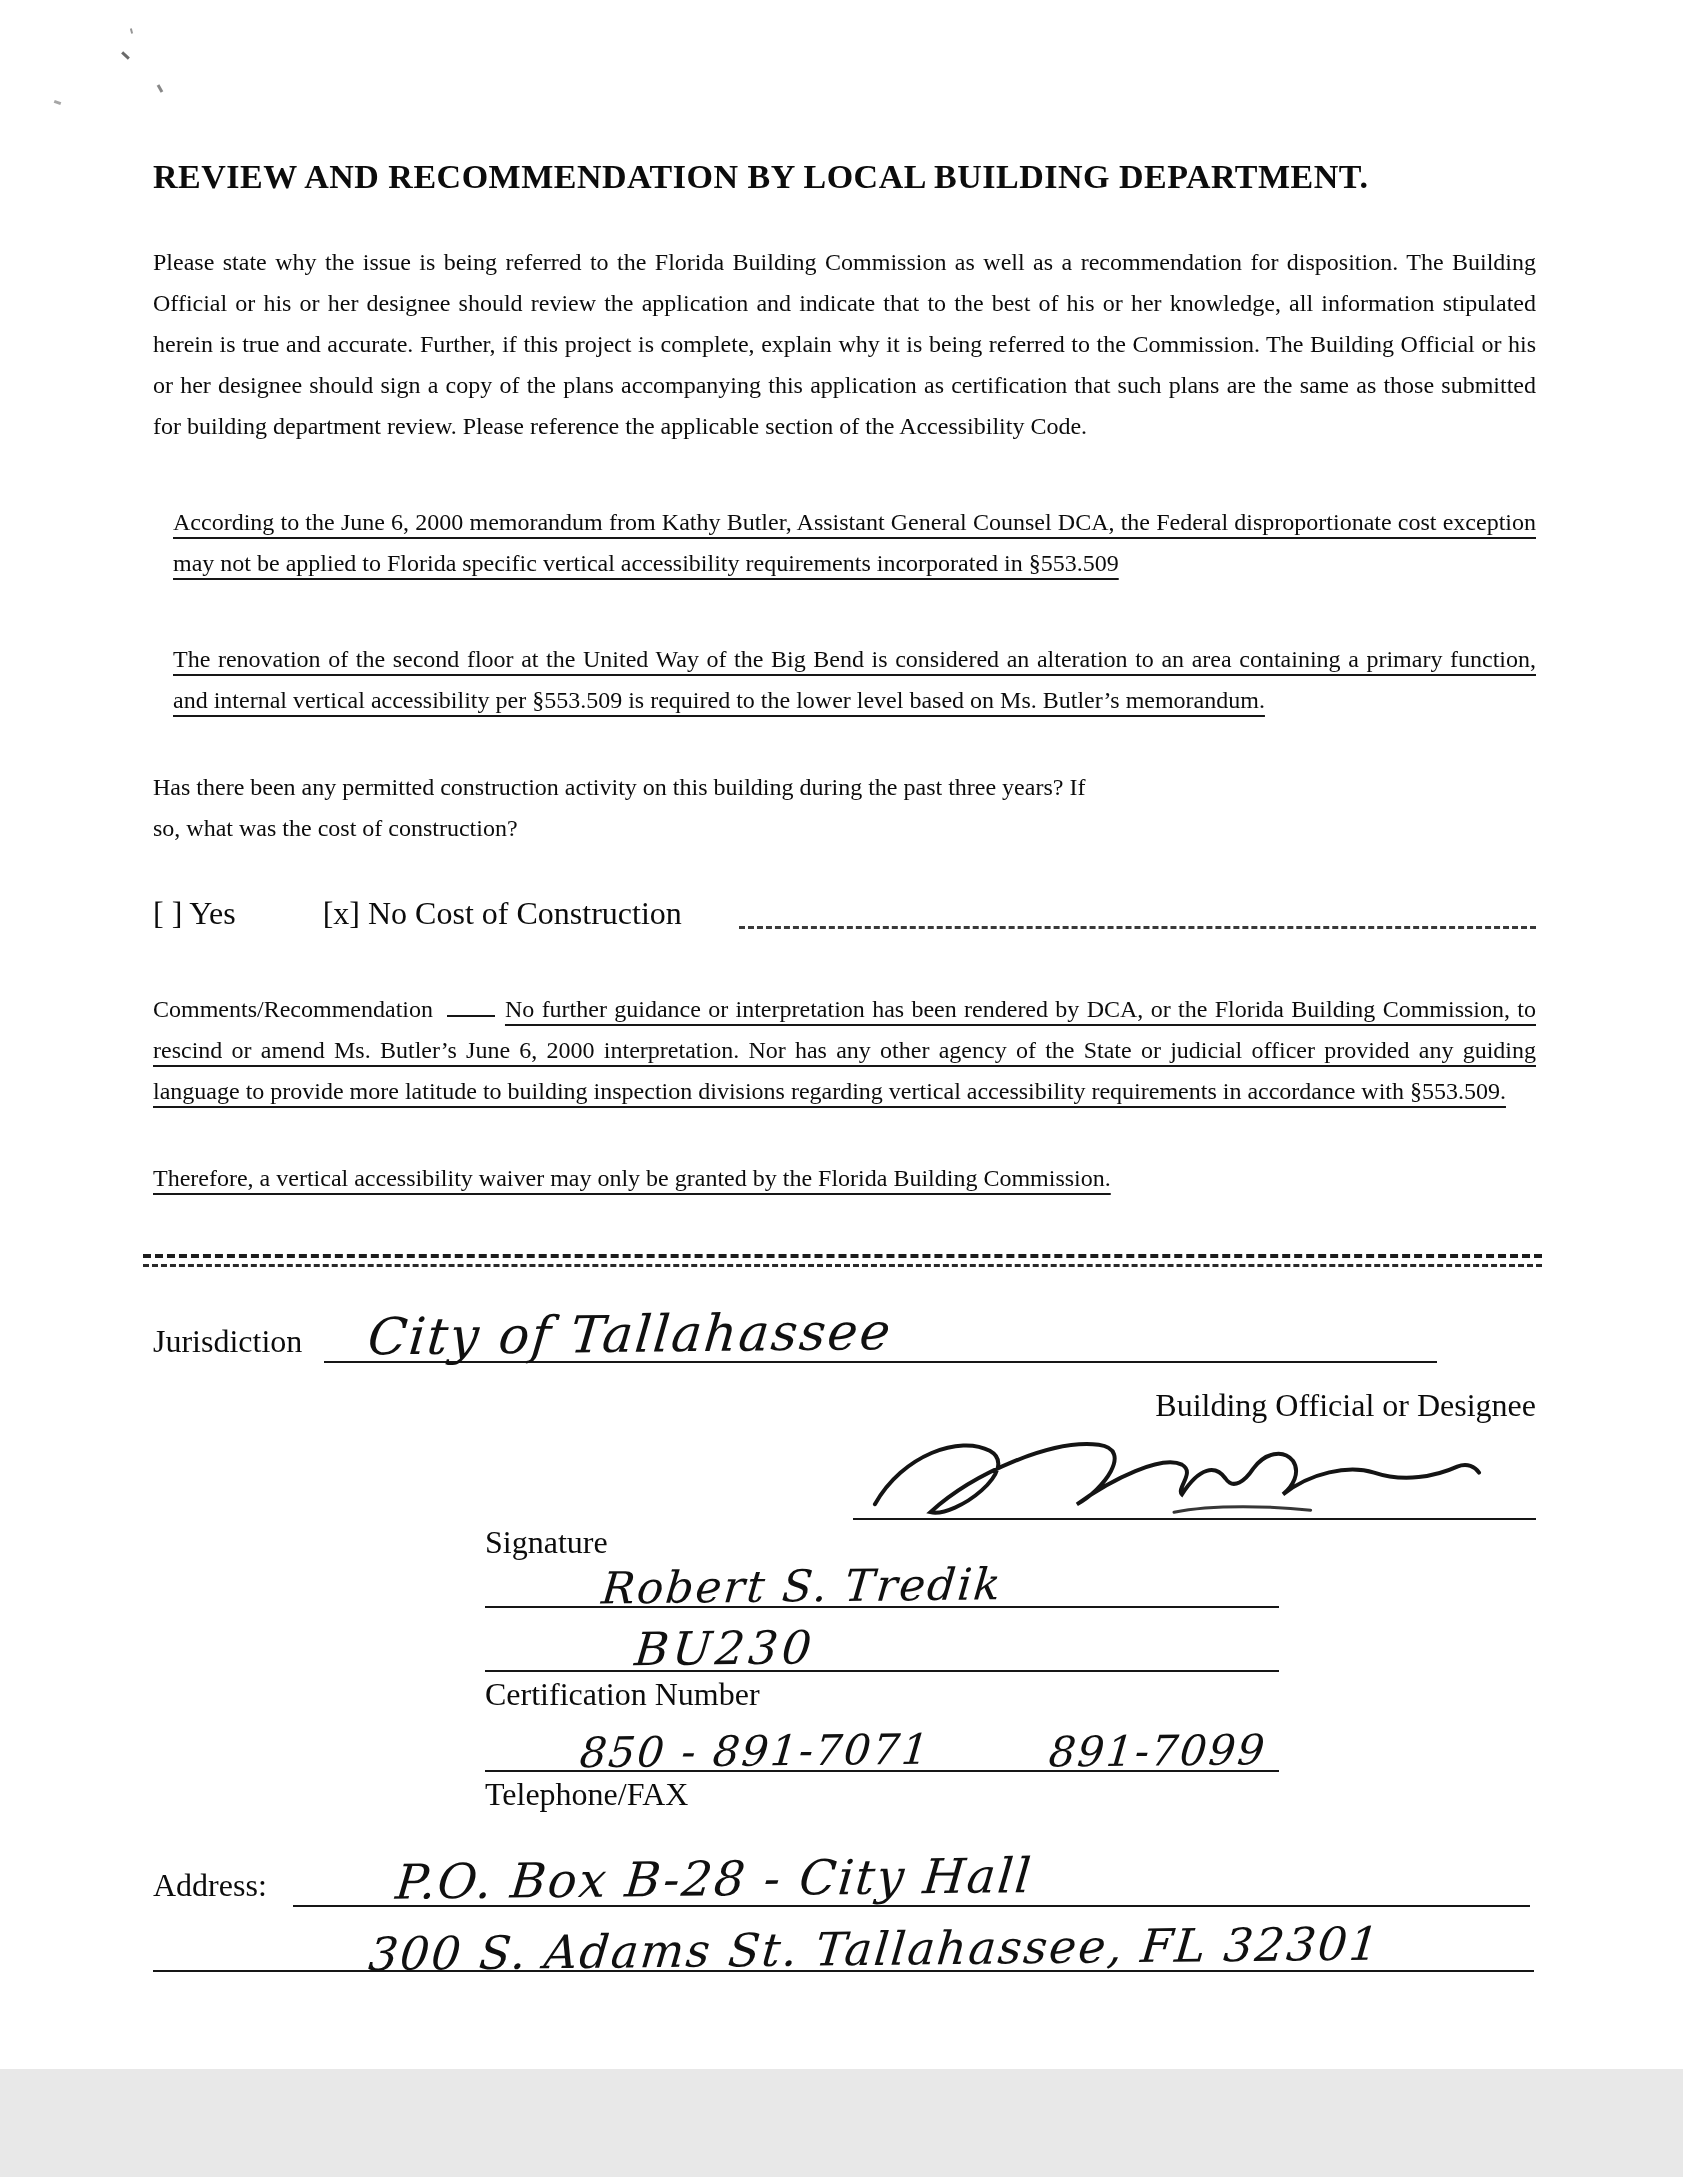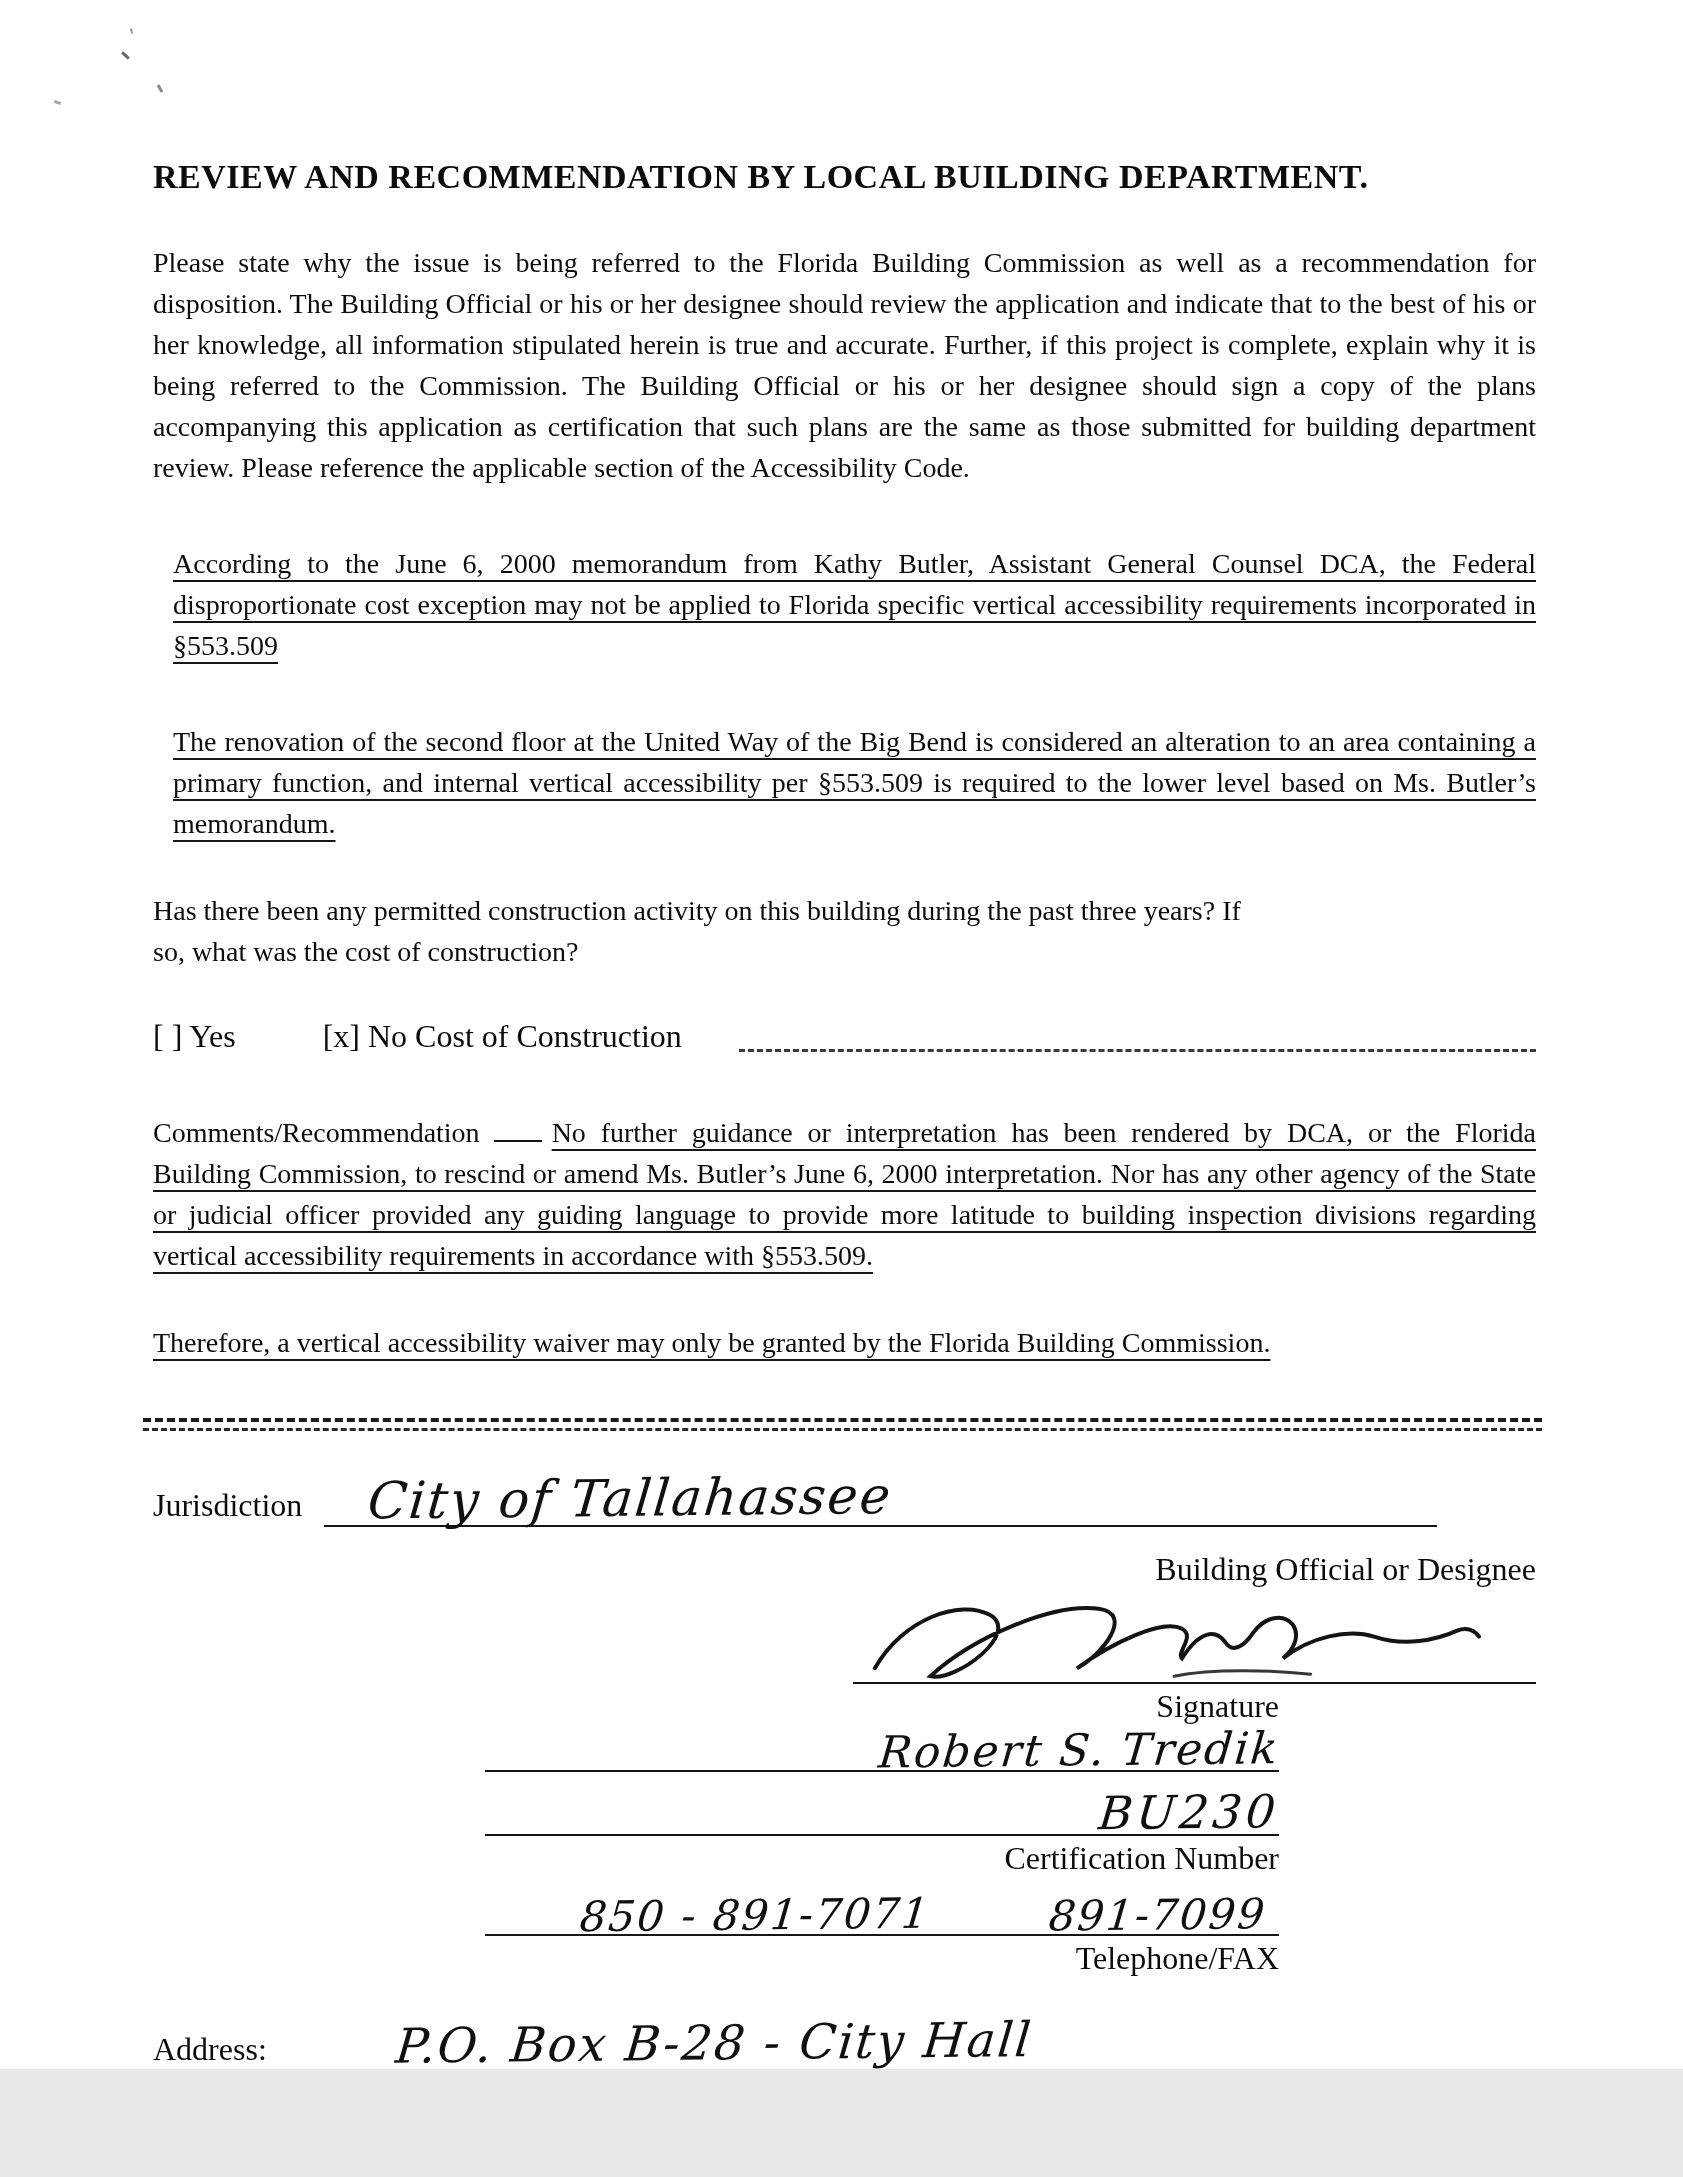--- a/index.html
+++ b/index.html
@@ -19,21 +19,21 @@
   .speck.s3 { left:54px;  top:101px; width:7px; height:3px; transform:rotate(20deg); opacity:.6; }
   .speck.s4 { left:129px; top:30px; width:5px; height:2px; transform:rotate(75deg); opacity:.7; }
 
   .content { padding:158px 147px 0 153px; }
 
   .title {
     font-size:34px; font-weight:bold; letter-spacing:0.5px;
     margin:0 0 46px 0;
   }
   p.body {
-    font-size:28px; line-height:41px;
+    font-size:24px; line-height:41px;
     text-align:justify; text-align-last:left;
     margin:0;
   }
   .gap-md { margin-top:46px !important; }
   .gap-lg { margin-top:55px !important; }
 
   .indent { margin-left:20px !important; margin-right:2px; }
   .ul {
     text-decoration:underline;
     text-decoration-thickness:2px;
@@ -85,21 +85,21 @@
   }
 
   .jur-row { margin-top:48px; }
   .jur-line { margin-left:22px; margin-right:99px; }
   .jur-hand { font-size:51px; padding:0 0 0 44px; margin-bottom:-8px; }
 
   .off-row { margin-top:22px;flex-direction:column; }
   .off-line { width:683px; margin-left:24px; }
   .sig-svg { display:block; margin:0 0 -12px 4px; }
 
-  .sig-block { margin-left:332px; width:794px;text-align:right; }
+  .sig-block { margin-left:332px; width:794px; }
   .cap { font-size:32px; line-height:38px; margin:3px 0 0 0; }
   .entry { border-bottom:2px solid #161616; }
   .entry .hand { margin-bottom:-6px; }
   .hand-name  { font-size:44px; padding-left:117px; }
   .hand-cert  { font-size:46px; padding-left:150px; letter-spacing:4px; }
   .phone-wrap { display:flex; align-items:flex-end; }
   .hand-tel   { font-size:42px; padding-left:95px; }
   .hand-fax   { font-size:42px; padding-left:119px; }
   .entry.mt   { margin-top:14px; }
 

